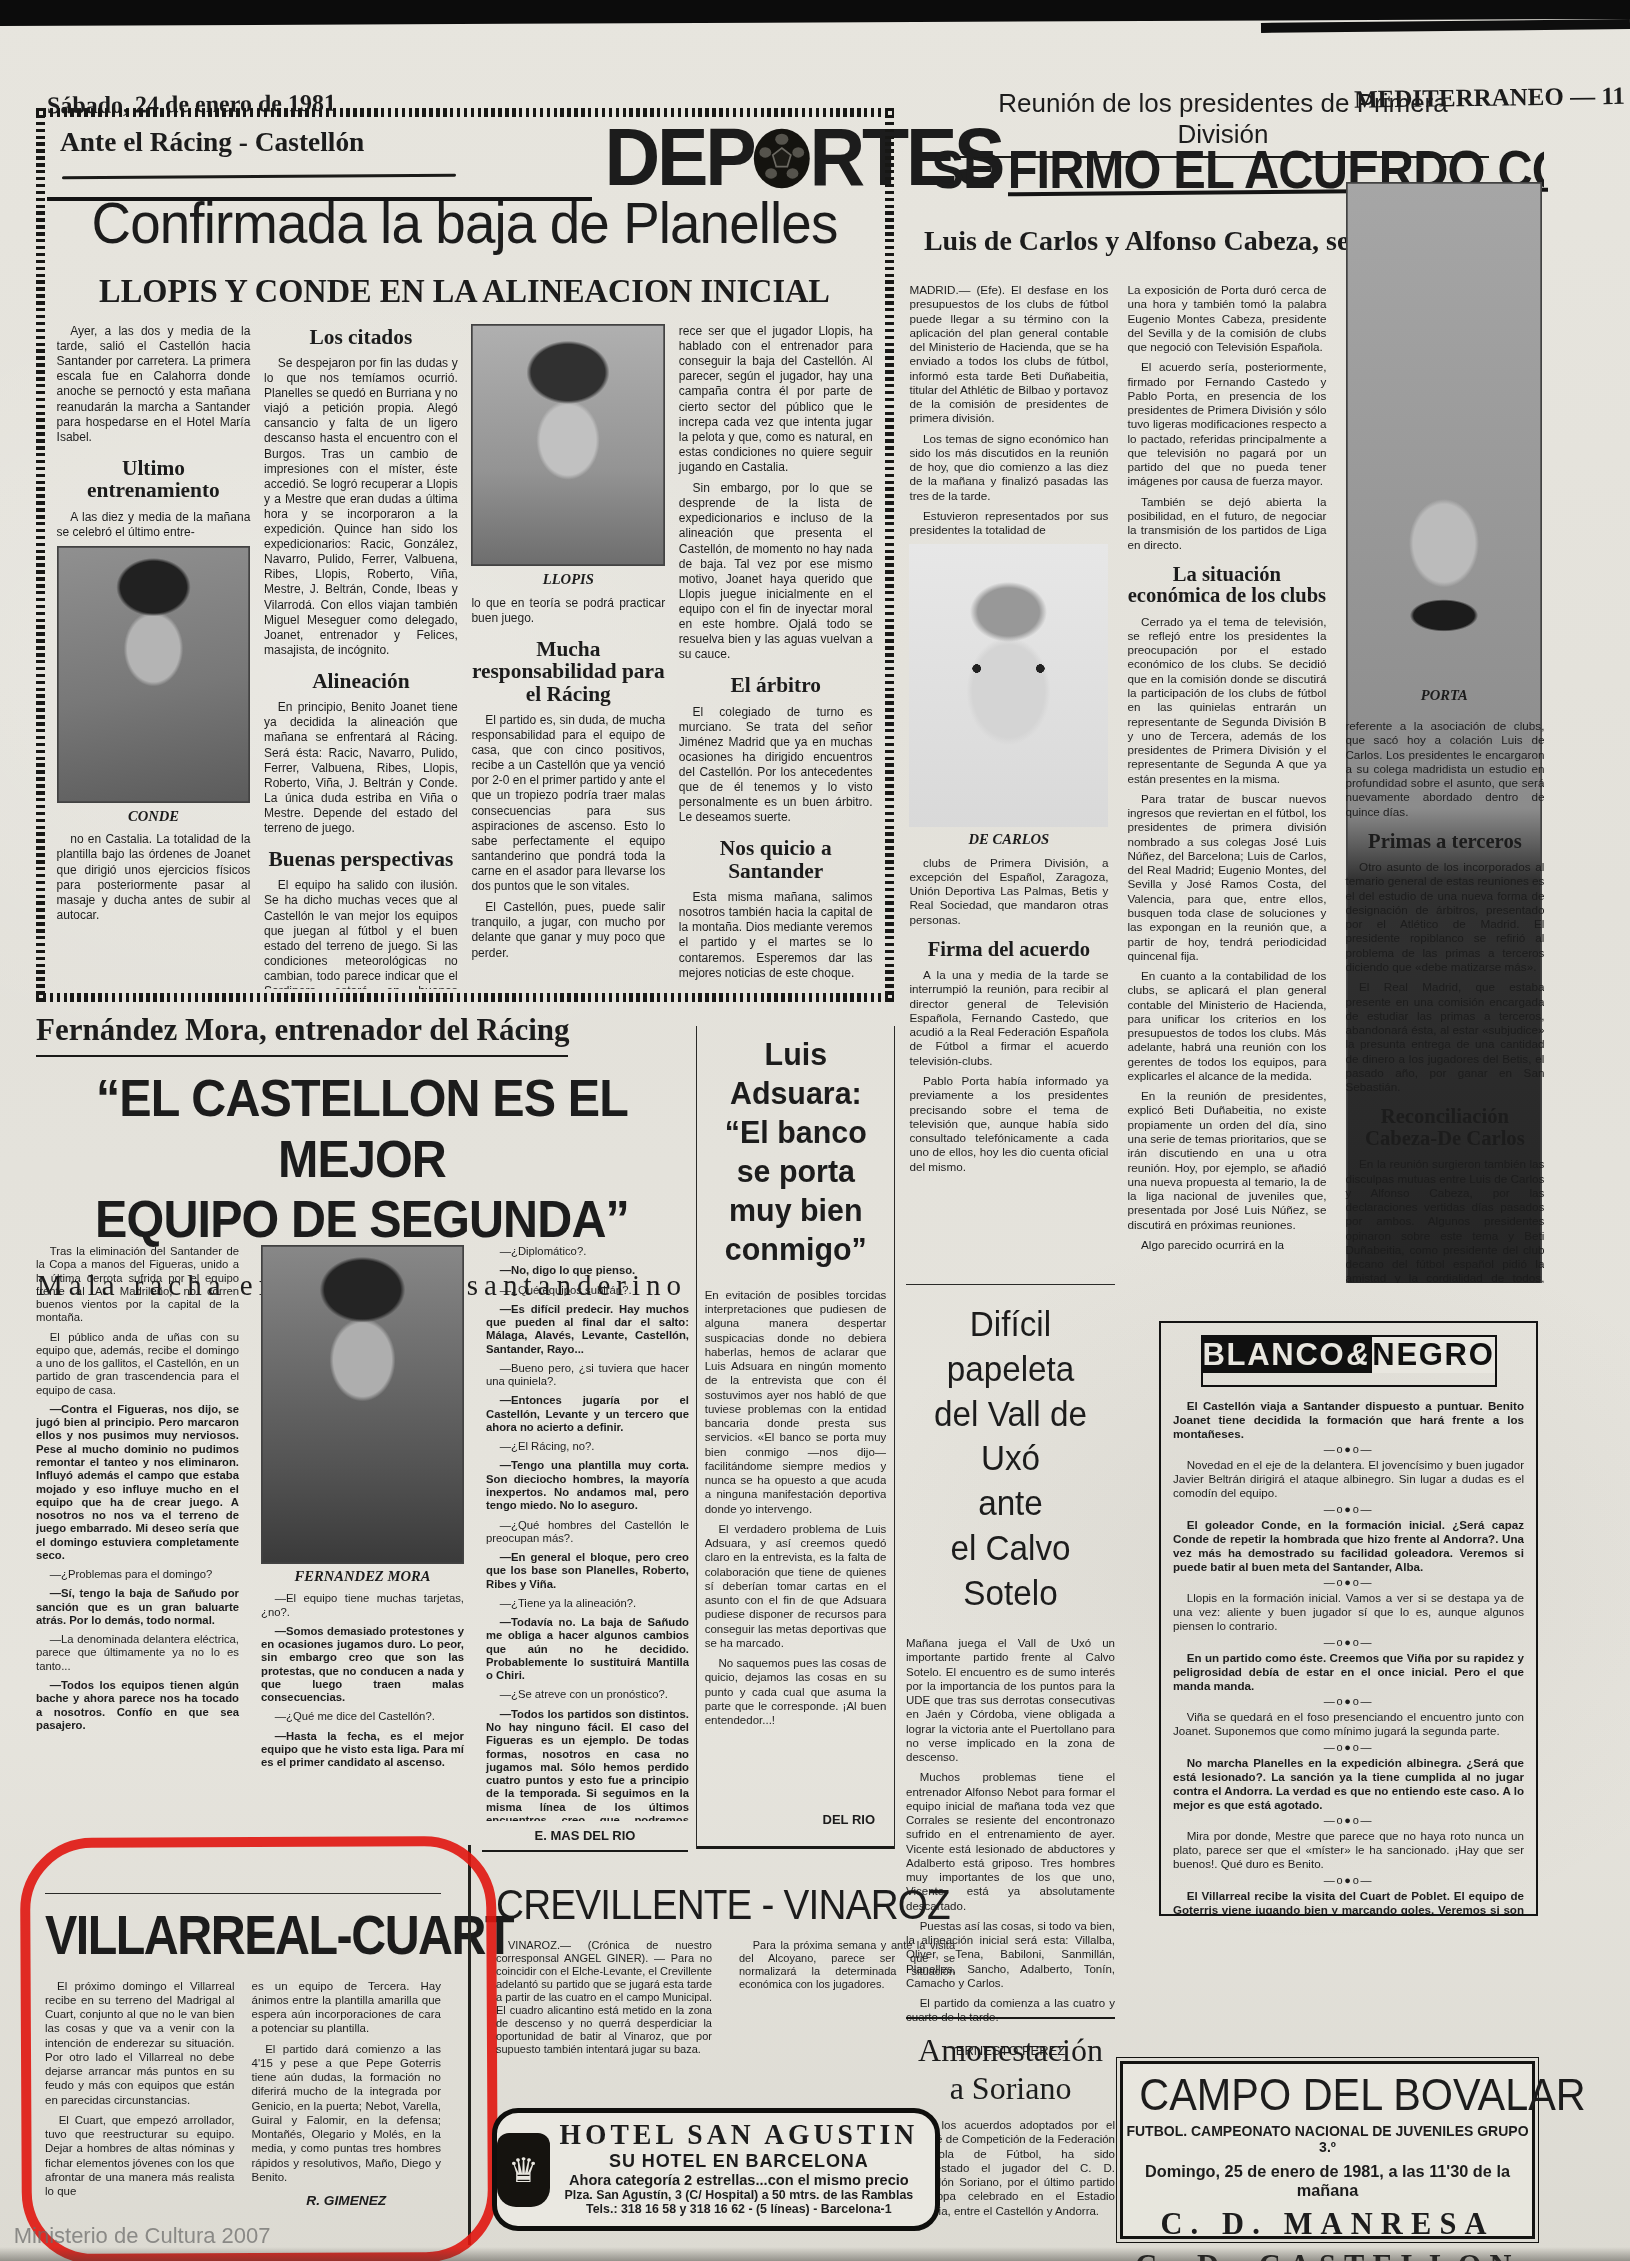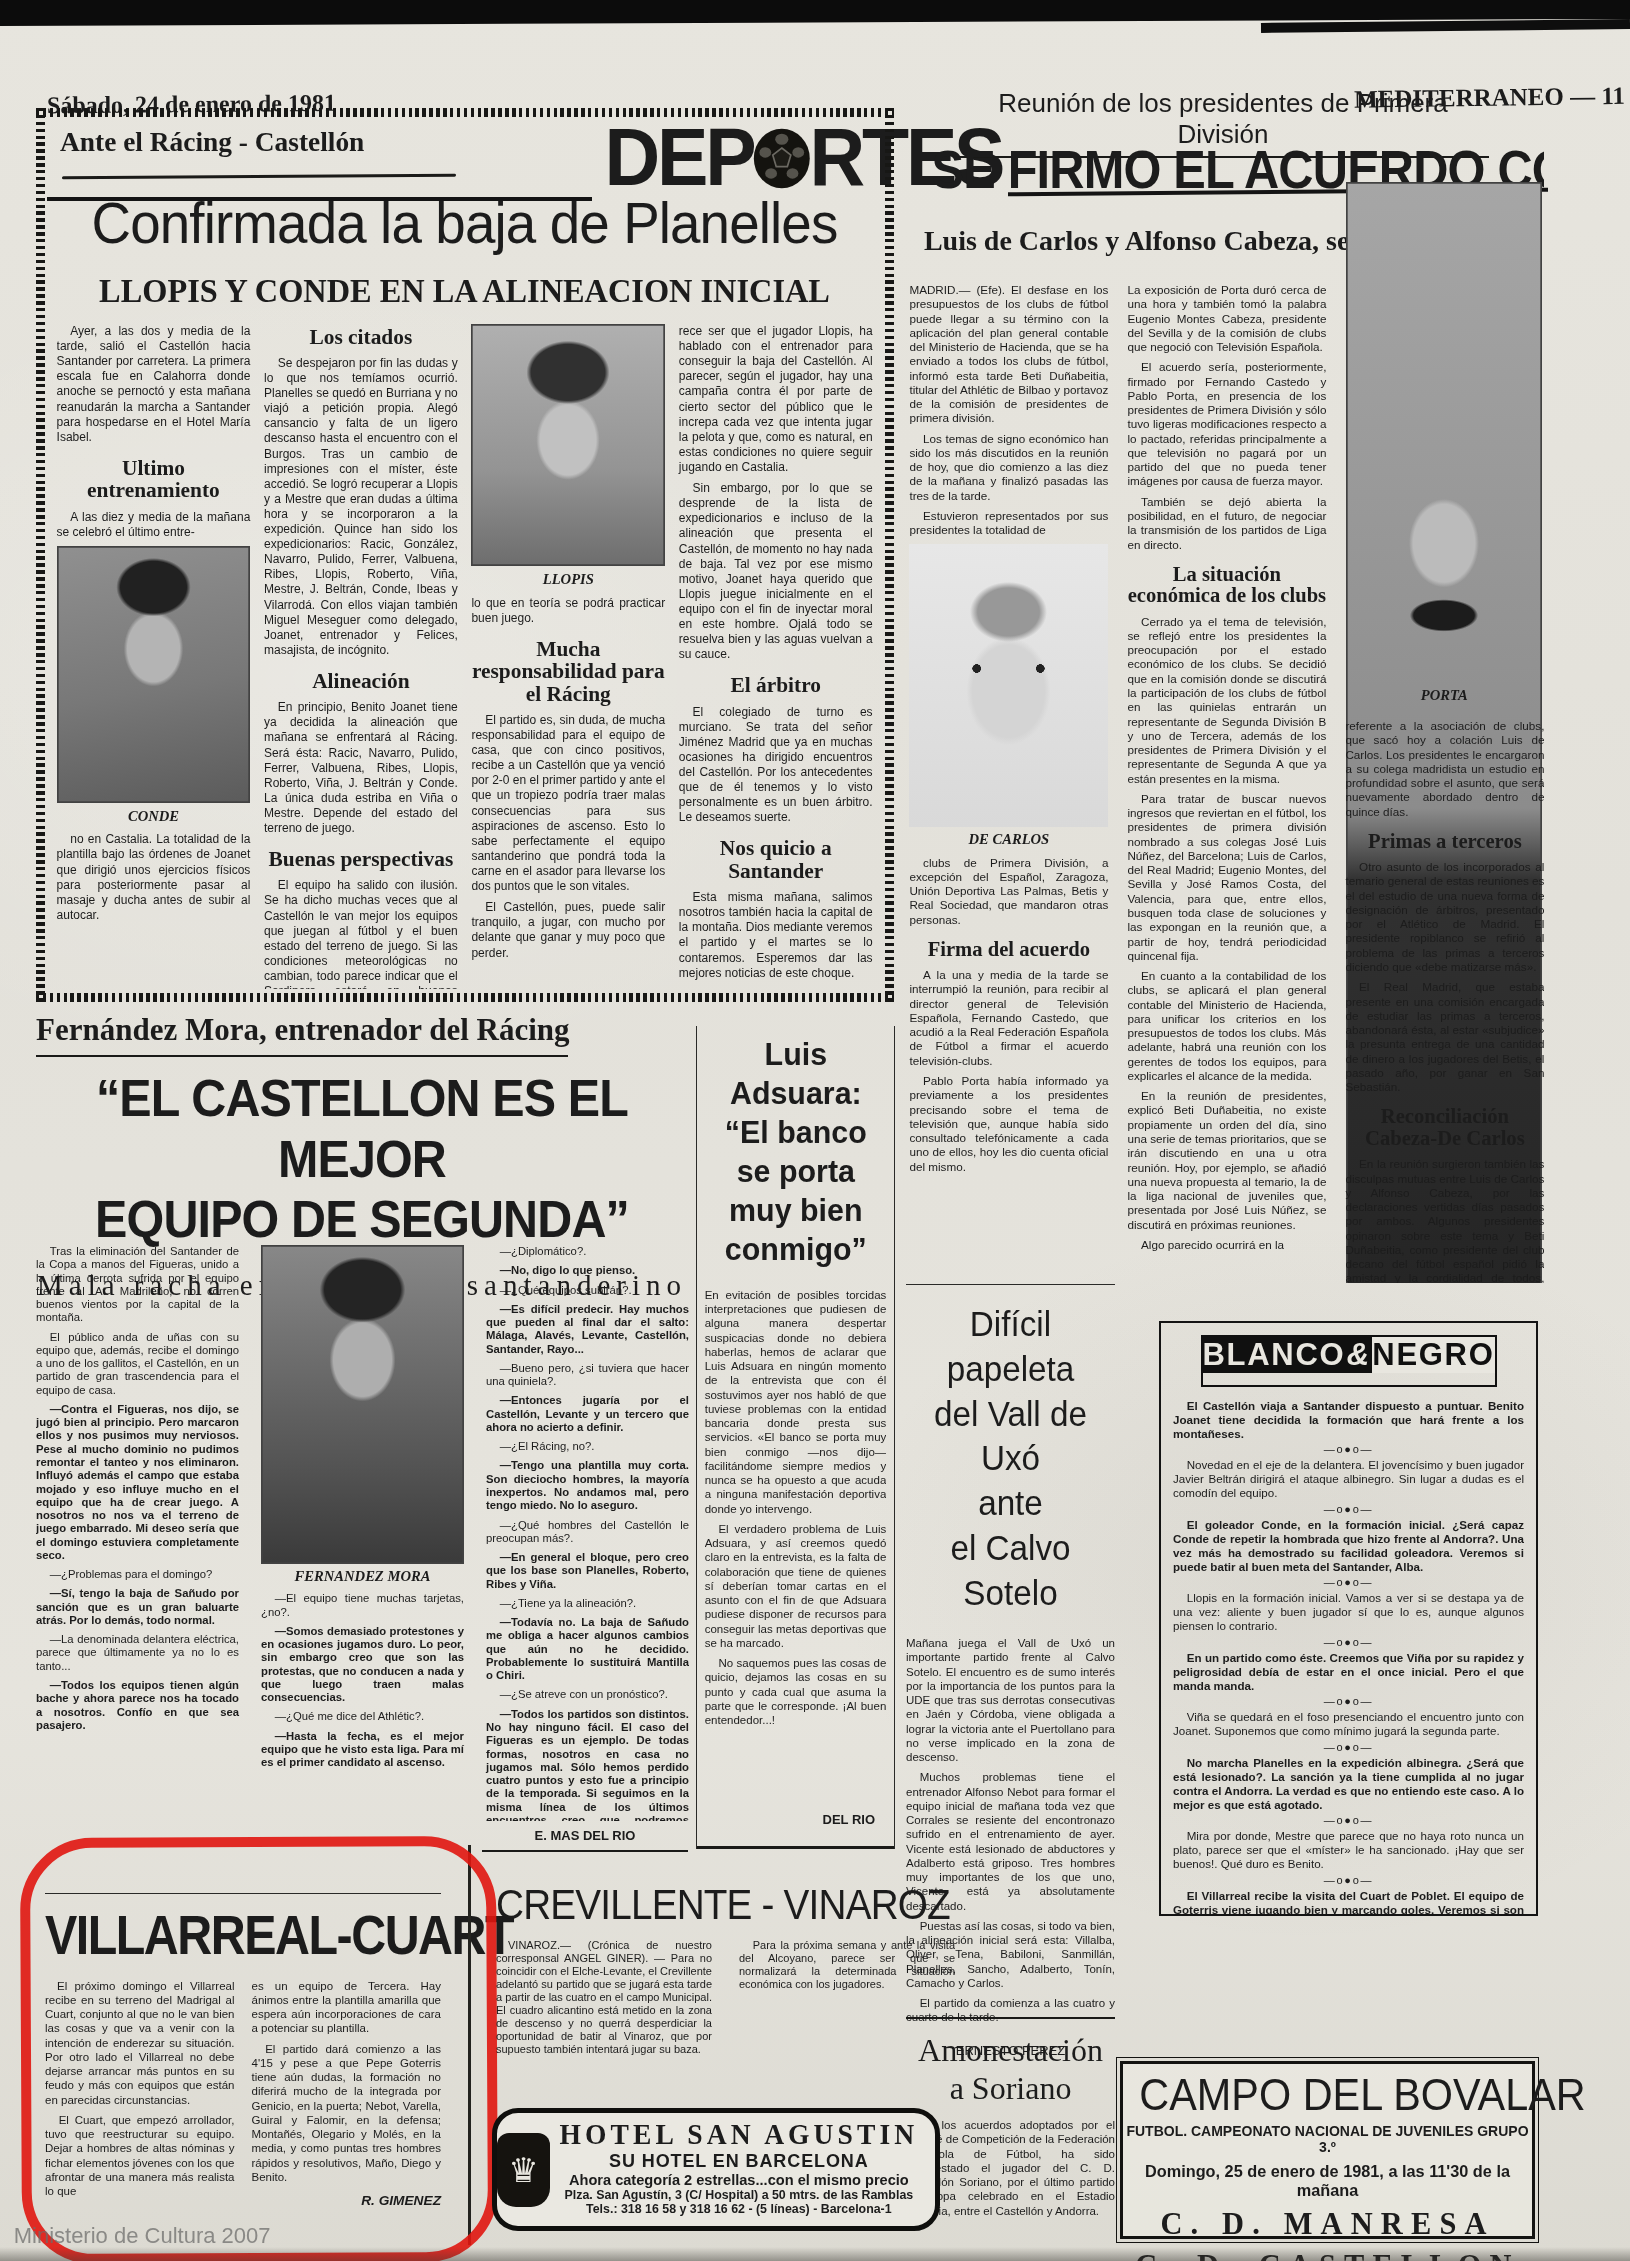--- a/index.html
+++ b/index.html
@@ -79,21 +79,21 @@
   .bn-logo .l{background:#101010;color:#e8e6df;flex:1.25;display:flex;align-items:center;justify-content:center;}
   .bn-logo .m{background:#101010;color:#e8e6df;width:34px;display:flex;align-items:center;justify-content:center;font-style:italic;}
   .bn-logo .r{background:#e8e6df;color:#101010;flex:1;display:flex;align-items:center;justify-content:center;}
   .bn-item{font-size:11.6px;line-height:1.2;text-align:justify;text-indent:13.7px;margin:0;}
   .orn{text-align:center;font-size:11px;letter-spacing:1.7px;line-height:1;margin:3.4px 0;}
   
   .vil{position:absolute;left:45px;top:1893px;width:396px;height:343px;border-top:1.7px solid #2a2a28;}
   .vil-head{font-weight:900;font-size:55px;letter-spacing:-1.7px;transform:scaleX(.88);transform-origin:left;white-space:nowrap;margin:8.6px 0 12px;}
   .vil-cols{display:flex;gap:17px;}
   .vil-cols .c{width:190px;font-size:11.5px;line-height:1.24;text-align:justify;}
-  .vil-byline{text-align:right;font-weight:bold;font-style:italic;font-size:13.7px;margin-top:8.6px;}
+  .vil-byline{text-align:center;font-weight:bold;font-style:italic;font-size:13.7px;margin-top:8.6px;}
   .redring{position:absolute;left:20.6px;top:1837px;width:456px;height:406px;border:10.3px solid rgba(224,22,16,.9);border-radius:72px;transform:rotate(-.3deg);}
   .vrule{position:absolute;background:#23231f;}
   
   .cre{position:absolute;left:482px;top:1878px;width:461px;height:225px;margin-left:14px;}
   .cre-head{font-weight:400;font-size:43px;letter-spacing:-0.9px;transform:scaleX(.9);transform-origin:left;white-space:nowrap;margin:1.7px 0 10.3px;}
   .cre-cols{display:flex;gap:27px;}
   .cre-cols .c{width:216px;font-size:11px;line-height:1.18;text-align:justify;overflow:hidden;max-height:165px;}
   
   .hot{position:absolute;left:492px;top:2108px;width:448px;height:123px;border:5.1px solid #0f0f0d;border-radius:26px;background:#eae8e1;box-sizing:border-box;display:flex;}
   .hot-crown{width:74px;display:flex;align-items:center;justify-content:center;}
@@ -259,21 +259,21 @@
         <p>—¿Problemas para el domingo?</p>
         <p class="b">—Sí, tengo la baja de Sañudo por sanción que es un gran baluarte atrás. Por lo demás, todo normal.</p>
         <p>—La denominada delantera eléctrica, parece que últimamente ya no lo es tanto...</p>
         <p class="b">—Todos los equipos tienen algún bache y ahora parece nos ha tocado a nosotros. Confío en que sea pasajero.</p>
       </div>
       <div class="c">
         <div class="photo ph-mora"></div>
         <div class="cap">FERNANDEZ MORA</div>
         <p>—El equipo tiene muchas tarjetas, ¿no?.</p>
         <p class="b">—Somos demasiado protestones y en ocasiones jugamos duro. Lo peor, sin embargo creo que son las protestas, que no conducen a nada y que luego traen malas consecuencias.</p>
-        <p>—¿Qué me dice del Athlétic?.</p>
+        <p>—¿Qué me dice del Castellón?.</p>
         <p class="b">—Hasta la fecha, es el mejor equipo que he visto esta liga. Para mí es el primer candidato al ascenso.</p>
       </div>
       <div class="c">
         <p>—¿Diplomático?.</p>
         <p class="b">—No, digo lo que pienso.</p>
         <p>—¿Qué equipos subirán?.</p>
         <p class="b">—Es difícil predecir. Hay muchos que pueden al final dar el salto: Málaga, Alavés, Levante, Castellón, Santander, Rayo...</p>
         <p>—Bueno pero, ¿si tuviera que hacer una quiniela?.</p>
         <p class="b">—Entonces jugaría por el Castellón, Levante y un tercero que ahora no acierto a definir.</p>
         <p>—¿El Rácing, no?.</p>

